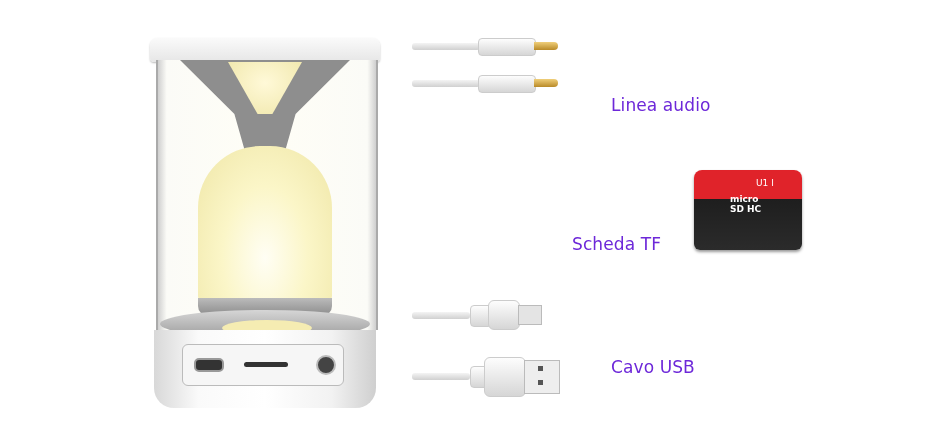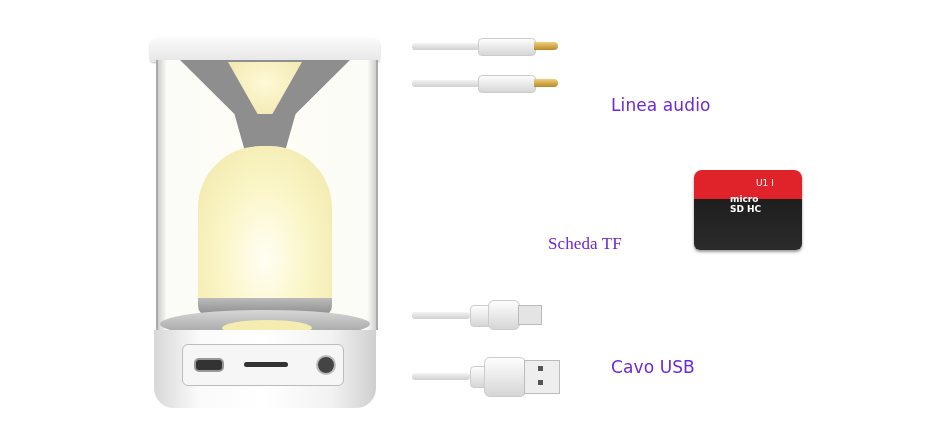--- a/index.html
+++ b/index.html
@@ -50,21 +50,21 @@
 <div>
   <div class="abs wire" style="left:412px;top:43px;width:68px;"></div>
   <div class="abs plugbody" style="left:478px;top:38px;width:56px;height:16px;"></div>
   <div class="abs gold" style="left:534px;top:42px;width:24px;height:8px;border-radius:0 4px 4px 0;"></div>
   <div class="abs wire" style="left:412px;top:80px;width:68px;"></div>
   <div class="abs plugbody" style="left:478px;top:75px;width:56px;height:16px;"></div>
   <div class="abs gold" style="left:534px;top:79px;width:24px;height:8px;border-radius:0 4px 4px 0;"></div>
 </div>
 <div class="label" style="left:611px;top:55px;">Linea audio</div>
 
-<div class="label" style="left:548px;top:194px;font-family:Liberation Serif, serif;">Scheda TF</div>
+<div class="label" style="left:572px;top:194px;">Scheda TF</div>
 <div class="abs card"></div>
 <div class="abs card-logo">
   <div>micro</div>
     <div>SD HC</div>
 </div>
 <div class="abs" style="left:756px;top:178px;color:#fff;font-size:9px;text-align:center;">U1 I</div>
 
 <div>
   <div class="abs wire" style="left:412px;top:312px;width:58px;"></div>
   <div class="abs plugbody" style="left:470px;top:305px;width:20px;height:20px;"></div>

